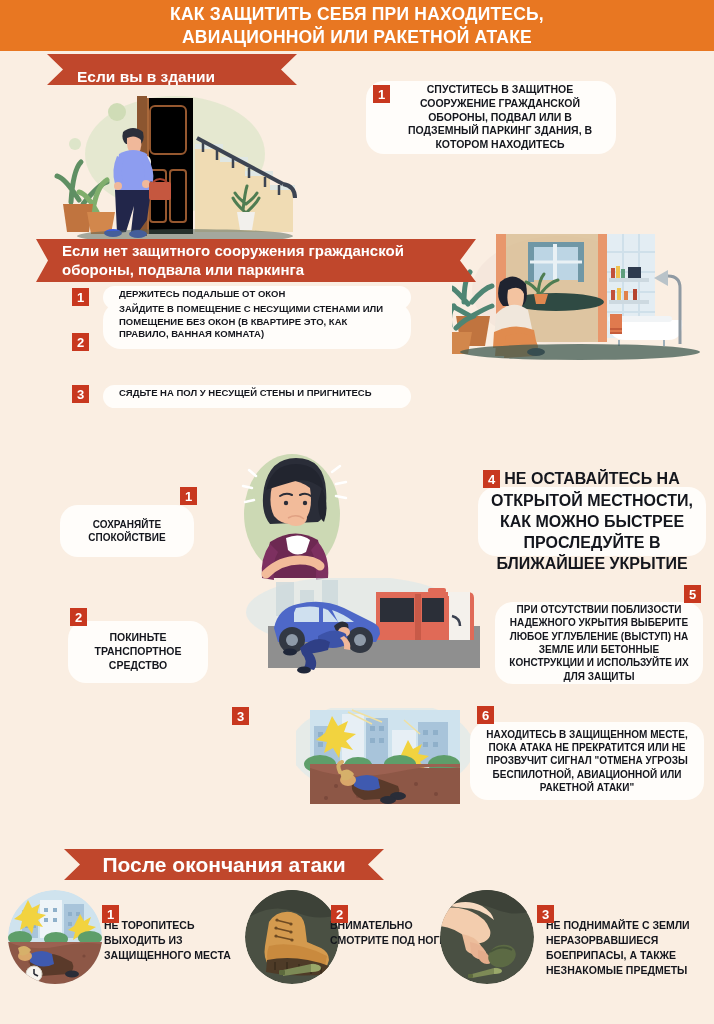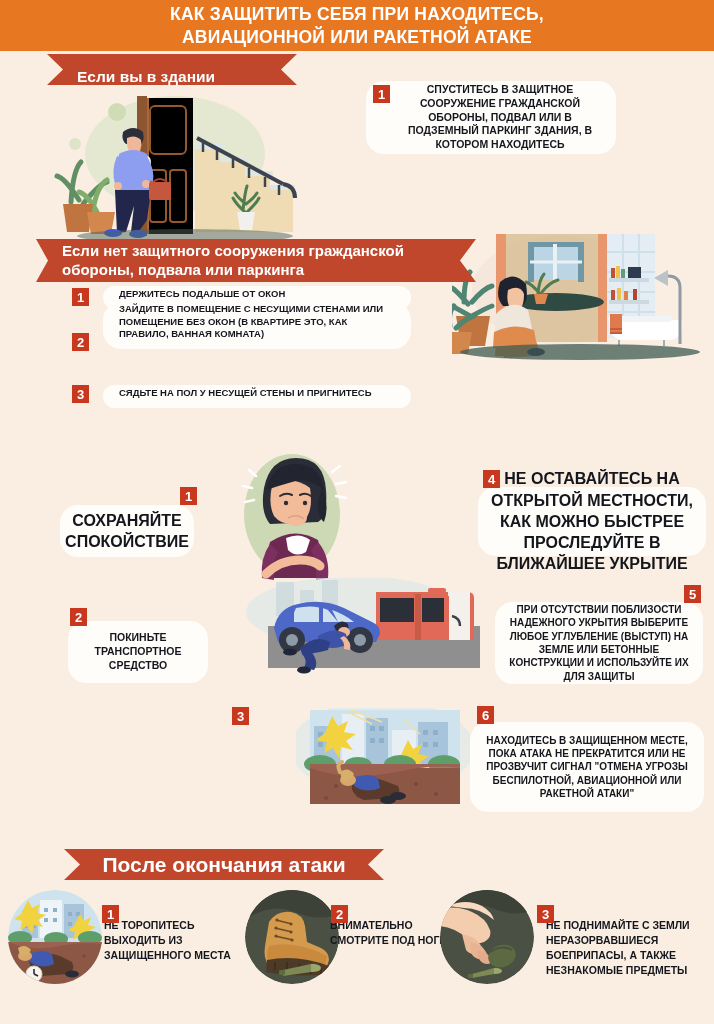--- a/index.html
+++ b/index.html
@@ -272,21 +272,21 @@
         <line x1="96" y1="20" x2="104" y2="14"></line>
           <line x1="100" y1="32" x2="110" y2="30"></line>
         <line x1="100" y1="44" x2="110" y2="46"></line>
       </g>
     </svg>
   </div>
 
   <div class="num" style="left:180px; top:487px;">
     <span>1</span>
   </div>
-  <div class="card" style="left:60px; top:505px; width:134px; height:52px; font-size:16px;">
+  <div class="card" style="left:60px; top:505px; width:134px; height:52px; font-size:10px;">
     <span>СОХРАНЯЙТЕ СПОКОЙСТВИЕ</span>
   </div>
 
   <div class="num" style="left:483px; top:470px;">
     <span>4</span>
   </div>
   <div class="card" style="left:478px; top:487px; width:228px; height:69px; font-size:16px;">
     <span>НЕ ОСТАВАЙТЕСЬ НА ОТКРЫТОЙ МЕСТНОСТИ, КАК МОЖНО БЫСТРЕЕ ПРОСЛЕДУЙТЕ В БЛИЖАЙШЕЕ УКРЫТИЕ</span>
   </div>
 
@@ -408,21 +408,21 @@
     </svg>
   </div>
 
   <div class="num" style="left:232px; top:707px;">
     <span>3</span>
   </div>
 
   <div class="num" style="left:477px; top:706px;">
     <span>6</span>
   </div>
-  <div class="card" style="left:470px; top:722px; width:234px; height:90px; font-size:10px;">
+  <div class="card" style="left:470px; top:722px; width:234px; height:78px; font-size:10px;">
     <span>НАХОДИТЕСЬ В ЗАЩИЩЕННОМ МЕСТЕ, ПОКА АТАКА НЕ ПРЕКРАТИТСЯ ИЛИ НЕ ПРОЗВУЧИТ СИГНАЛ "ОТМЕНА УГРОЗЫ БЕСПИЛОТНОЙ, АВИАЦИОННОЙ ИЛИ РАКЕТНОЙ АТАКИ"</span>
   </div>
 
   <div class="ribbon ribbon-4">
     <span>После окончания атаки</span>
   </div>
 
   <div class="circ" style="left:8px; top:890px; width:94px; height:94px;">
     <svg width="94" height="94" viewBox="0 0 94 94">
       <circle cx="47" cy="47" r="47" fill="#cfe3ee"></circle>

